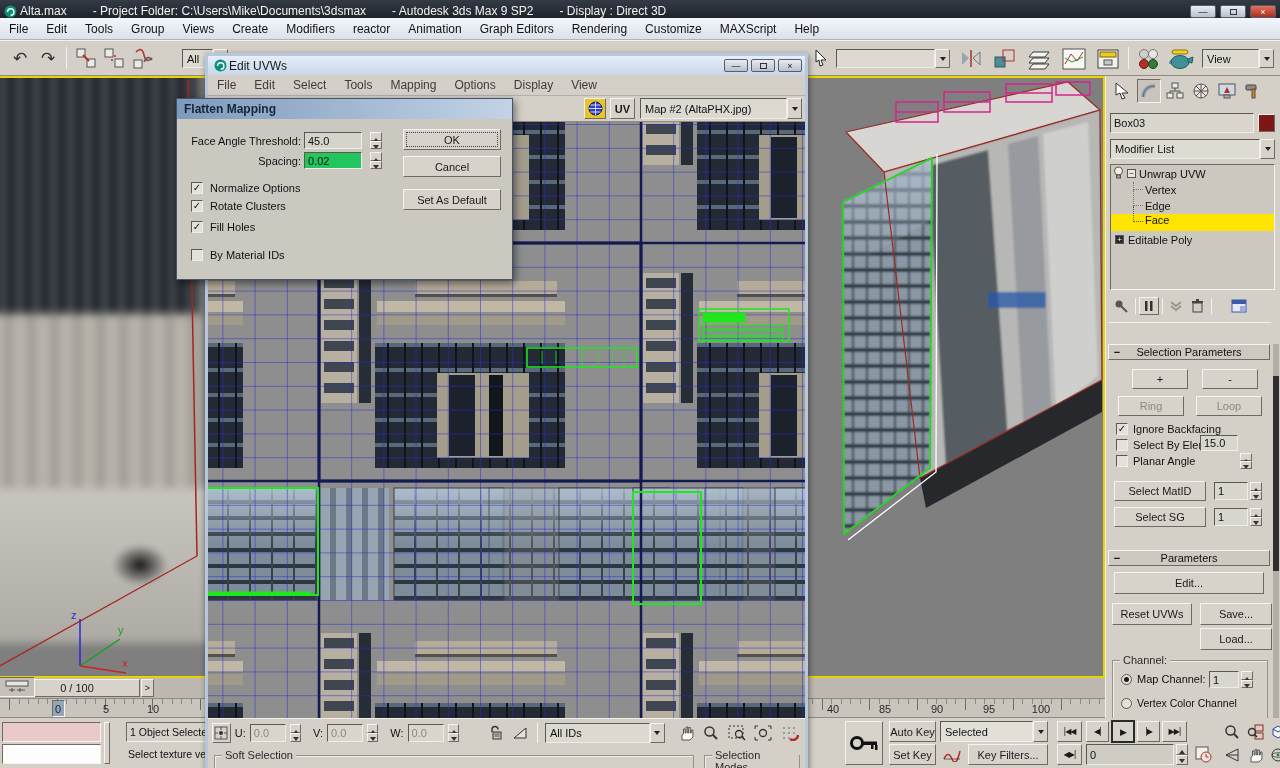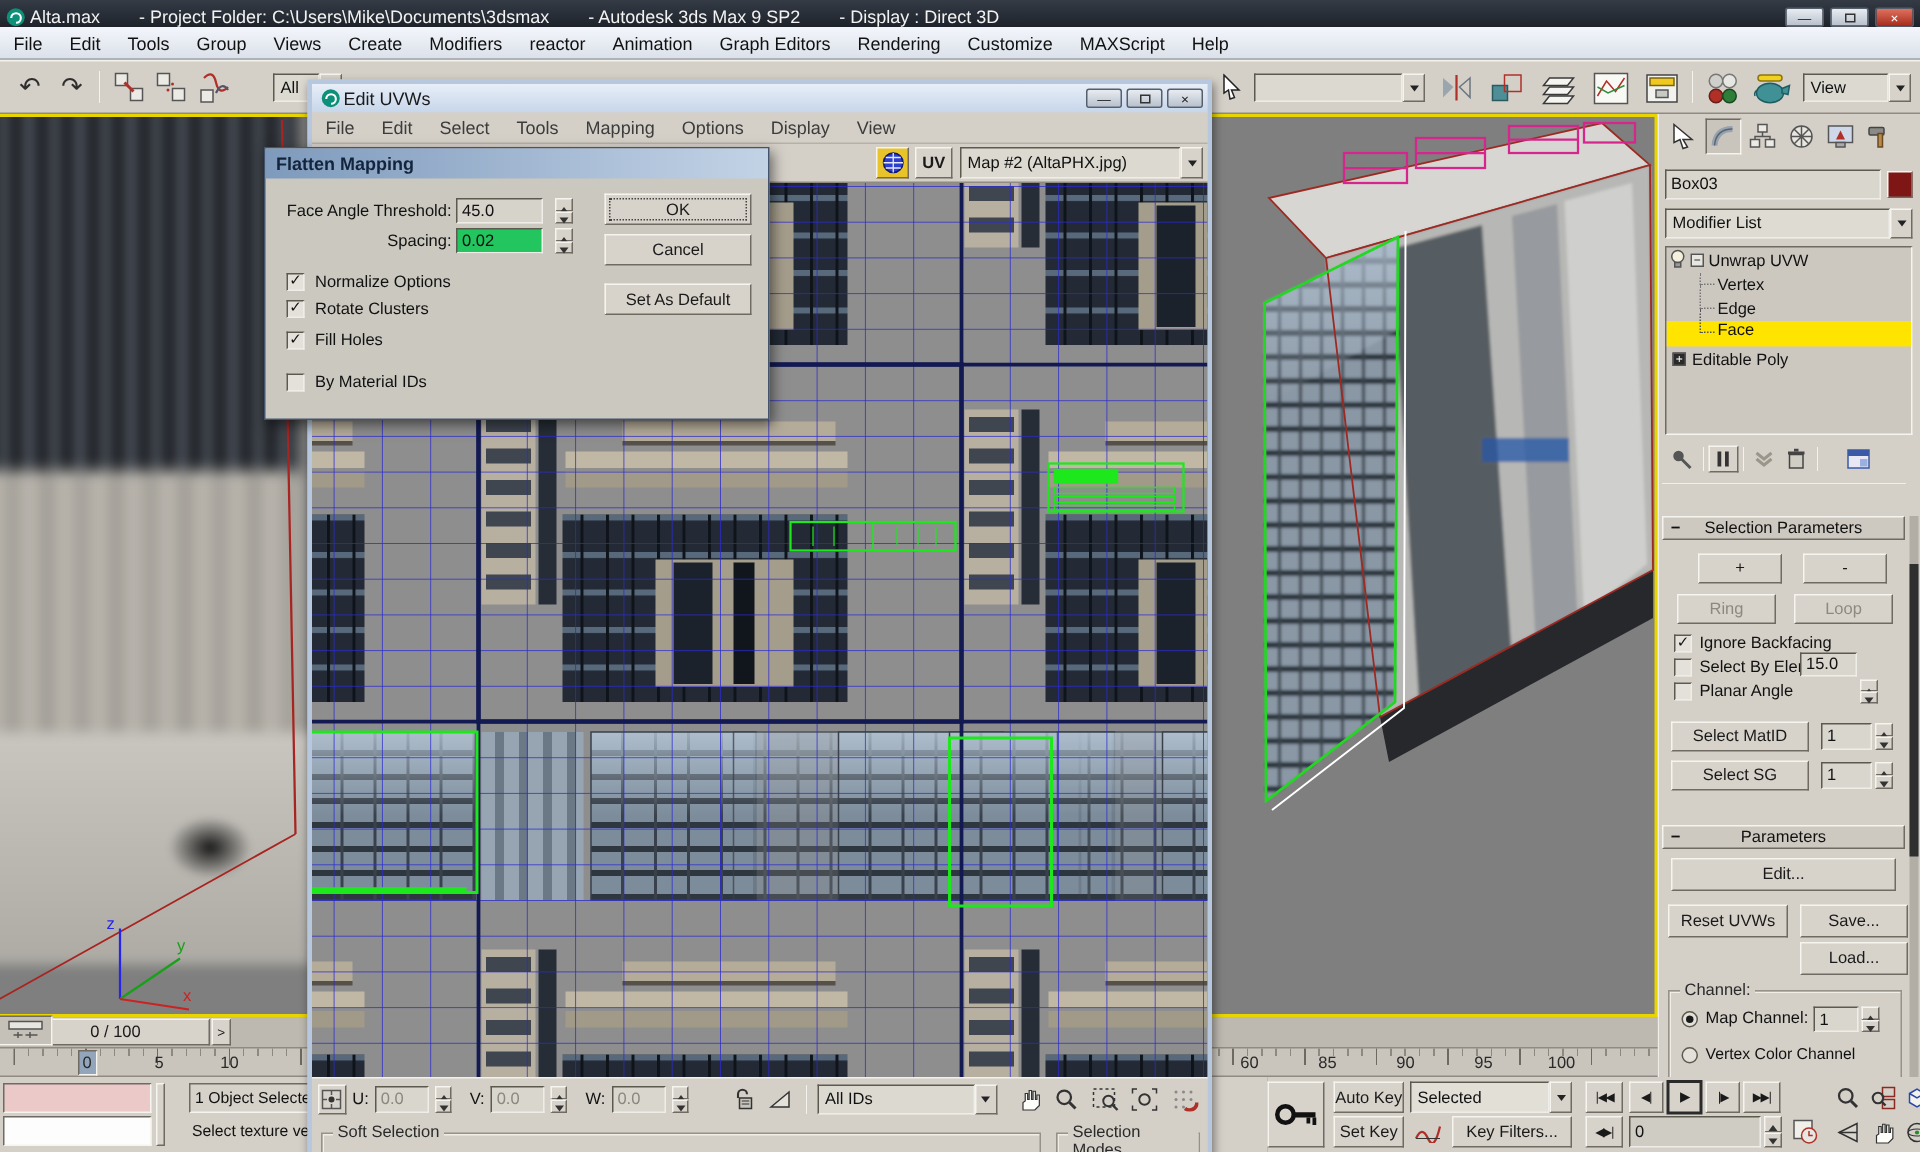--- a/index.html
+++ b/index.html
@@ -461,21 +461,21 @@
     <span class="ic abs sunken" style="left:-1px;top:-22px;width:36px;height:20px;background:#c5c1b9">
         <svg width="24" height="14">
           <rect x="1" y="1" width="22" height="5" fill="#e8e6e0" stroke="#555"></rect>
           <path d="M4 10h6m2 0h8M7 8v4m8-4v4" stroke="#555"></path>
         </svg>
       </span>
     <div class="abs sunken" style="left:52px;top:1px;width:13px;height:17px;background:#93a5bb"></div>
     <span class="num" style="left:58px;top:4px">0</span>
     <span class="num" style="left:106px;top:4px">5</span>
     <span class="num" style="left:153px;top:4px">10</span>
-    <span class="num" style="left:833px;top:4px">60</span>
+    <span class="num" style="left:833px;top:4px">40</span>
     <span class="num" style="left:885px;top:4px">85</span>
     <span class="num" style="left:937px;top:4px">90</span>
     <span class="num" style="left:989px;top:4px">95</span>
     <span class="num" style="left:1041px;top:4px">100</span>
   </div>
 
   <div class="abs" style="left:0;top:718px;width:845px;height:50px;background:#d4d0c8">
     <div class="abs sunken" style="left:2px;top:4px;width:99px;height:20px;background:#ecc9c9"></div>
     <div class="abs sunken" style="left:2px;top:26px;width:99px;height:20px;background:#fdfdfd"></div>
     <div class="abs raised" style="left:104px;top:4px;width:6px;height:42px"></div>

